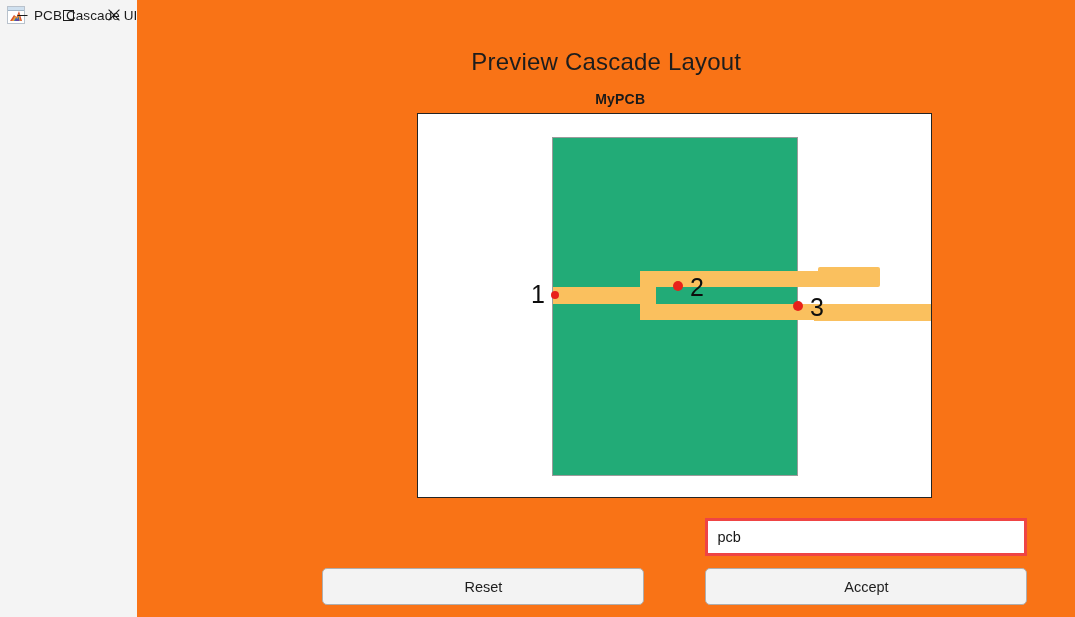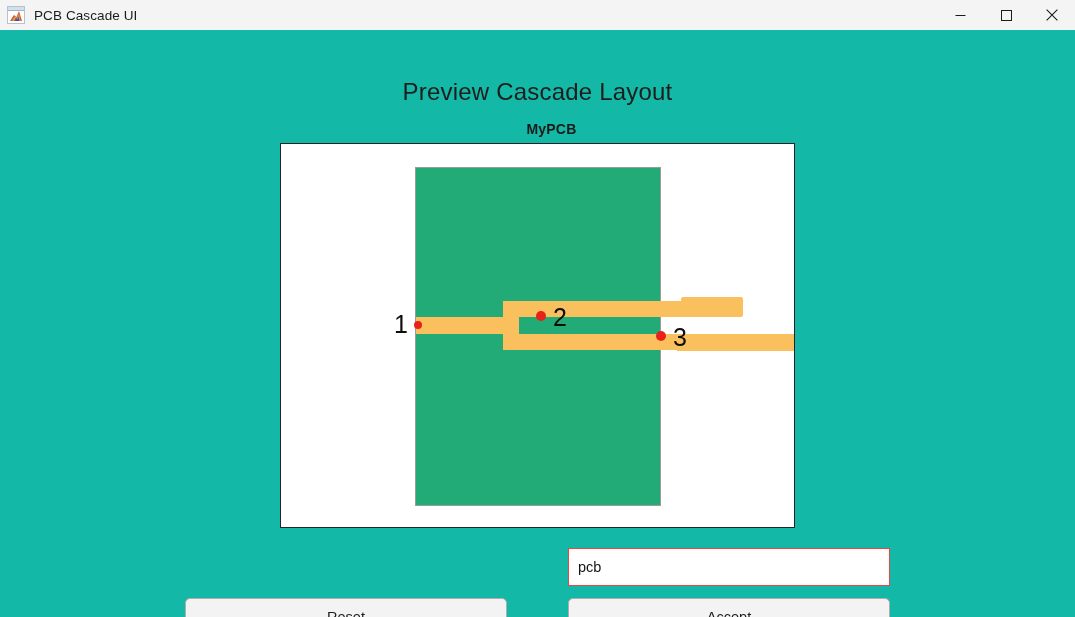--- a/index.html
+++ b/index.html
@@ -15,21 +15,21 @@
     -webkit-font-smoothing: antialiased;
   }
 
   
   .window {
     position: relative;
     width: 1075px;
     height: 617px;
     background: #f4f4f4;
     display: flex;
-    flex-direction: column;
+    flex-direction: row;
     border-radius: 8px;
   }
   .titlebar {
     height: 30px;
     min-height: 30px;
     background: #f4f4f4;
     display: flex;
     align-items: center;
     position: relative;
     user-select: none;
@@ -77,21 +77,21 @@
     align-items: center;
     justify-content: center;
     cursor: default;
   }
   .win-btn svg { display: block; }
 
   
   .content {
     position: relative;
     flex: 1;
-    background: #14b8a6;
+    background: #f97316;
   }
   .page-title {
     position: absolute;
     left: 0; right: 0;
     top: 48px;
     text-align: center;
     font-size: 24px;
     color: #1d1d1d;
     font-weight: 400;
     letter-spacing: 0.2px;
@@ -139,21 +139,21 @@
     color: #1d1d1d;
   }
   .text-input {
     position: absolute;
     left: 568px;
     top: 0;
     width: 322px;
     height: 38px;
     box-sizing: border-box;
     background: #ffffff;
-    border: 1px solid #ef4444;
+    border: 3px solid #ef4444;
     font-family: "Liberation Sans", sans-serif;
     font-size: 14.5px;
     color: #151515;
     padding: 0 9px;
     outline: none;
   }
 
   
   .btn {
     position: absolute;

